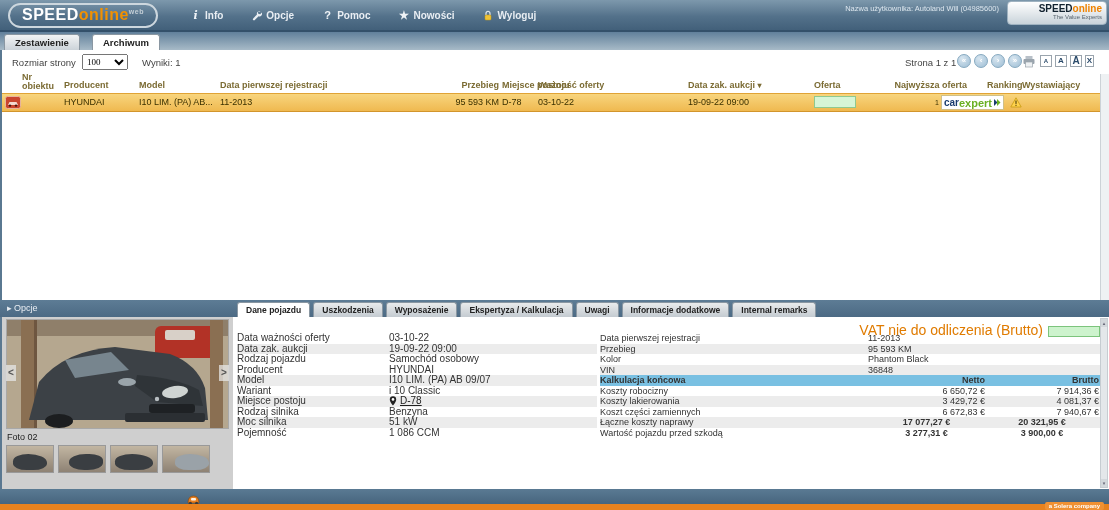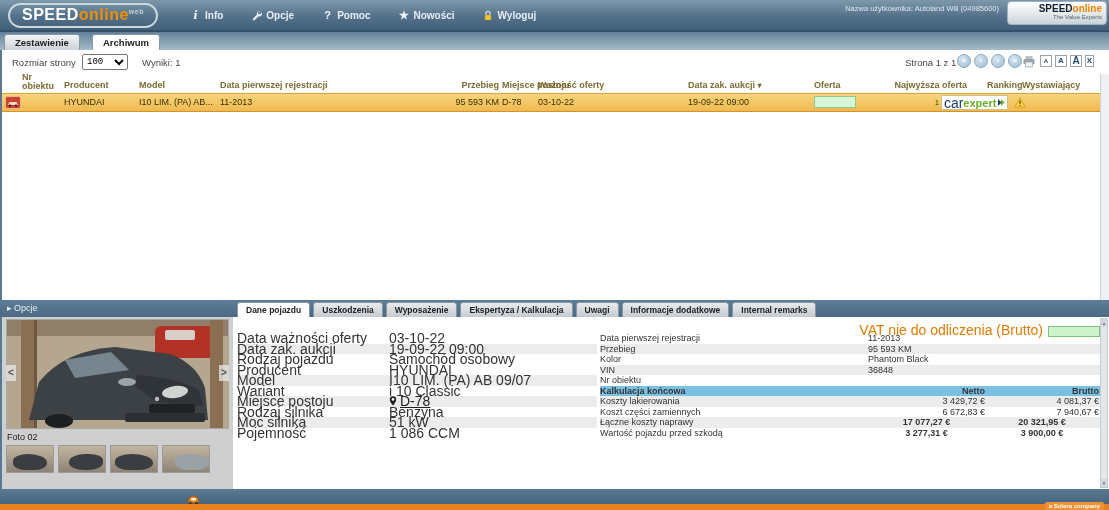--- a/index.html
+++ b/index.html
@@ -30,21 +30,21 @@
   .tabstrip{position:absolute;top:32px;left:0;width:1109px;height:18px;
             background:linear-gradient(#61809b,#a7bac7);}
   .tab{position:absolute;bottom:0;height:15px;line-height:15px;padding:0 10px;
        font-size:9.5px;font-weight:bold;color:#222;border:1px solid #8a97a2;border-bottom:none;
        border-radius:3px 3px 0 0;background:linear-gradient(#f2f4f5,#ccd3d9);cursor:pointer;}
   .tab.active{background:#fff;}
   .leftline{position:absolute;left:0;top:50px;width:2px;height:439px;background:#5a7891;}
   
   .toolbar{position:absolute;top:53px;left:2px;width:1107px;height:20px;font-size:9.5px;color:#444;}
   .tb-label{position:absolute;left:10px;top:4px;}
-  .pgsel{position:absolute;left:80px;top:1px;width:46px;height:16px;font-size:9px;font-family:Liberation Mono, monospace;}
+  .pgsel{position:absolute;left:80px;top:1px;width:46px;height:16px;font-size:9px;font-family:Liberation Serif, serif;}
   .tb-results{position:absolute;left:140px;top:4px;}
   .page-info{position:absolute;left:903px;top:4px;}
   .navbtns{position:absolute;left:955px;top:1px;display:flex;gap:3px;}
   .circle{width:14px;height:14px;border-radius:50%;border:1px solid #86a9c0;box-sizing:border-box;
           background:radial-gradient(circle at 35% 30%,#d8e6f0,#9dbdd4);color:#fff;font-size:8px;
           font-weight:bold;text-align:center;line-height:12px;cursor:pointer;}
   .printbtn{position:absolute;left:1020px;top:2px;cursor:pointer;}
   .abtns{position:absolute;left:1038px;top:2px;display:flex;gap:3px;}
   .abtn{width:12px;height:12px;border:1px solid #9aa4ad;background:#fff;color:#2a4a6a;
         text-align:center;font-weight:bold;cursor:pointer;box-sizing:border-box;overflow:hidden;}
@@ -59,21 +59,21 @@
   .trow{position:absolute;top:93px;left:2px;width:1107px;height:17px;
         background:linear-gradient(#f8d57e,#efb950);border-top:1px solid #e0a336;border-bottom:1px solid #d2952c;
         font-size:9px;color:#3a3000;cursor:pointer;}
   .td{position:absolute;top:3px;white-space:nowrap;}
   .caricon{position:absolute;left:3px;top:2px;}
   .oferta-input{position:absolute;left:812px;top:2px;width:40px;height:10px;background:#d6f5d6;
                 border:1px solid #8fc98f;padding:0;}
   .wyst{position:absolute;left:933px;top:1px;display:flex;align-items:center;}
   .rank-sup{font-size:7px;vertical-align:top;margin-right:2px;color:#3a3000;}
   .ce-box{background:#fff;border:1px solid #cfc08a;padding:0 2px;display:inline-flex;align-items:center;height:13px;}
-  .ce-car{color:#1a3c6e;font-weight:normal;font-size:14px;}
+  .ce-car{color:#1a3c6e;font-weight:bold;font-size:10px;}
   .ce-expert{color:#6ab023;font-weight:bold;font-size:11px;}
   .warn{margin-left:6px;display:inline-flex;}
   .tscroll{position:absolute;left:1100px;top:74px;width:8px;height:226px;background:#eef1f3;border-left:1px solid #ccd2d7;}
   
   .opcjebar{position:absolute;top:300px;left:0;width:1109px;height:17px;background:linear-gradient(#5d7c95,#4c6a84);}
   .opcje-label{position:absolute;left:7px;top:3px;color:#e9eef3;font-size:9px;cursor:pointer;}
   .dtabs{position:absolute;left:237px;bottom:0;display:flex;gap:3px;}
   .dtab{height:14px;line-height:14px;padding:0 8px;font-size:8.5px;font-weight:bold;color:#222;
         border:1px solid #8a97a2;border-bottom:none;border-radius:3px 3px 0 0;
         background:linear-gradient(#e9ebec,#c4cbd1);cursor:pointer;white-space:nowrap;}
@@ -88,21 +88,21 @@
   .foto-label{position:absolute;left:5px;top:115px;font-size:9px;color:#222;text-align:center;}
   .thumbs{position:absolute;left:4px;top:128px;display:flex;gap:4px;}
   .thumb{width:48px;height:28px;border:1px solid #999;box-sizing:border-box;cursor:pointer;
          background:linear-gradient(#c2b6a2,#8e8274);position:relative;overflow:hidden;}
   .blob{position:absolute;left:6px;top:8px;width:34px;height:16px;border-radius:45% 55% 40% 40%;background:#3a3e42;}
   .blob.silver{background:#9aa2a8;left:12px;}
   
   .vat-row{position:absolute;top:322px;left:600px;width:500px;text-align:right;font-size:14px;color:#e07b00;}
   .vat-input{display:inline-block;width:50px;height:9px;background:#cdf3cd;border:1px solid #7cc47c;
              vertical-align:middle;margin-left:5px;}
-  .lgrid{position:absolute;top:333px;left:237px;width:360px;font-size:14px;}
+  .lgrid{position:absolute;top:333px;left:237px;width:360px;font-size:10px;}
   .rgrid{position:absolute;top:333px;left:600px;width:503px;font-size:9px;}
   .grow{display:flex;height:10.5px;line-height:10.5px;align-items:center;white-space:nowrap;}
   .grow.alt{background:#ececec;}
   .llabel{width:152px;flex:none;}
   .lvalue{flex:1;display:flex;align-items:center;gap:3px;}
   .rlabel{width:268px;flex:none;}
   .rvalue{flex:1;text-align:left;}
   .rnet{width:117px;flex:none;text-align:right;}
   .rbrut{flex:1;text-align:right;padding-right:4px;}
   .calc-head{background:#79c0e2;font-weight:bold;}
@@ -394,28 +394,29 @@
         <span class="rvalue">95 593 KM</span>
       </div>
     <div class="grow">
         <span class="rlabel">Kolor</span>
         <span class="rvalue">Phantom Black</span>
       </div>
     <div class="grow alt">
         <span class="rlabel">VIN</span>
         <span class="rvalue">36848</span>
       </div>
-    <div class="grow">
-        <span class="rlabel">Nr obiektu</span>
-        <span class="rvalue"></span>
-      </div>
     <div class="grow calc-head">
         <span class="rlabel">Kalkulacja końcowa</span>
         <span class="rnet">Netto</span>
         <span class="rbrut">Brutto</span>
+      </div>
+    <div class="grow">
+        <span class="rlabel">Koszty robocizny</span>
+        <span class="rnet">6 650,72 €</span>
+        <span class="rbrut">7 914,36 €</span>
       </div>
     <div class="grow alt">
         <span class="rlabel">Koszty lakierowania</span>
         <span class="rnet">3 429,72 €</span>
         <span class="rbrut">4 081,37 €</span>
       </div>
     <div class="grow">
         <span class="rlabel">Koszt części zamiennych</span>
         <span class="rnet">6 672,83 €</span>
         <span class="rbrut">7 940,67 €</span>

